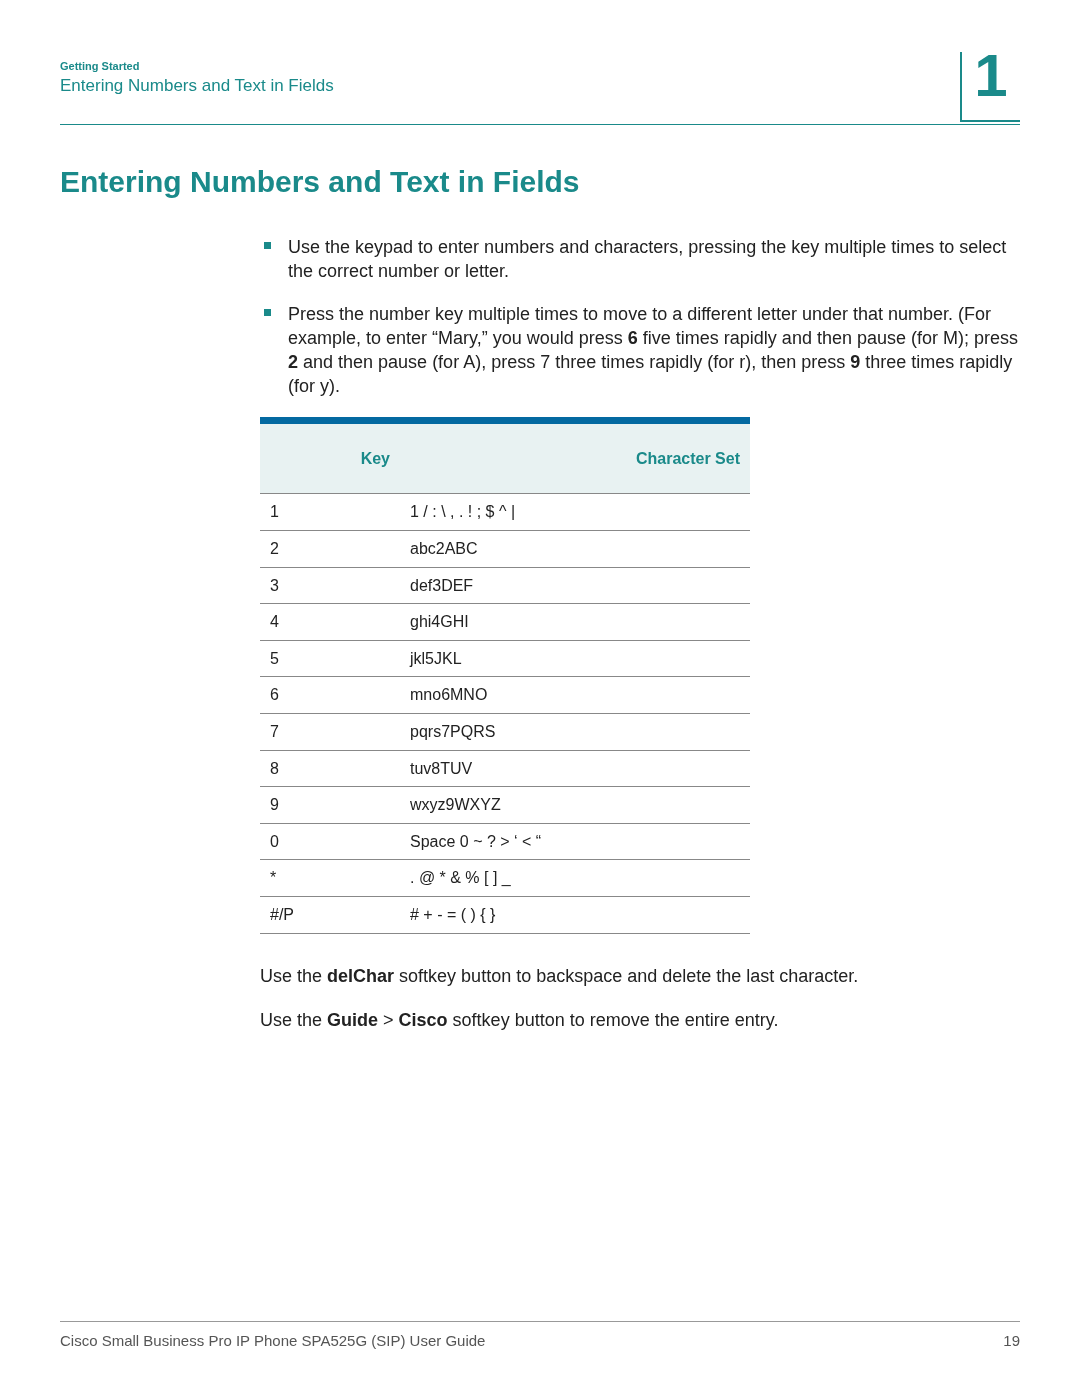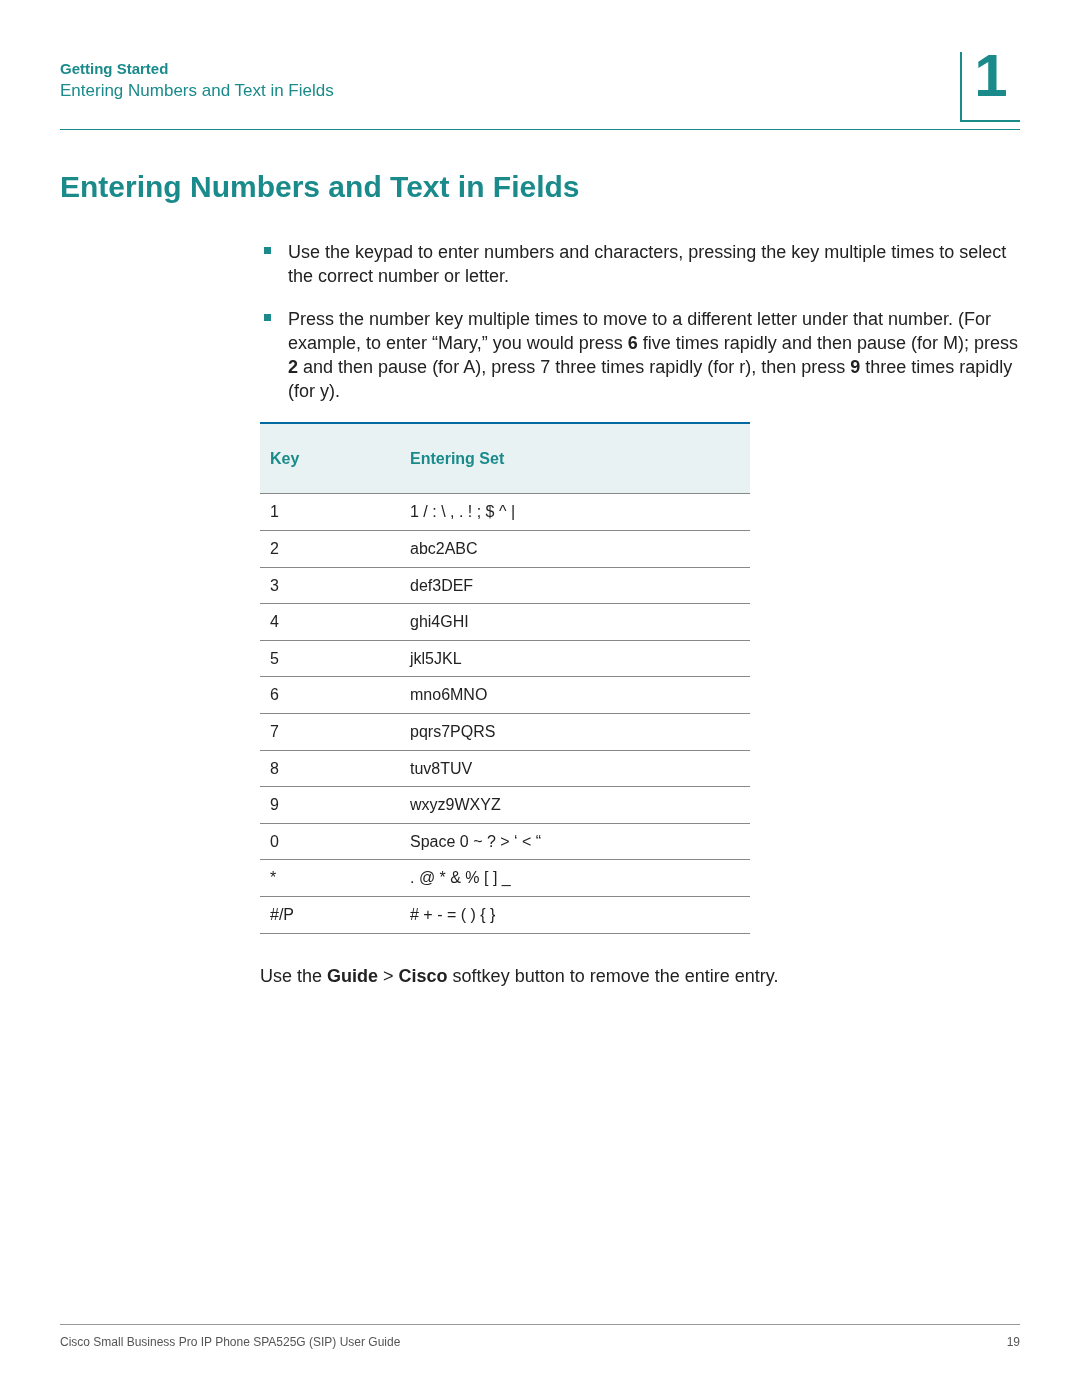--- a/index.html
+++ b/index.html
@@ -9,21 +9,21 @@
     color: #222;
     position: relative;
     padding: 60px 60px 0 60px;
   }
   .header {
     position: relative;
     margin-bottom: 8px;
   }
   .header-chapter {
     color: #1a8a8a;
-    font-size: 15px;
+    font-size: 11px;
     font-weight: bold;
     margin-bottom: 4px;
   }
   .header-section {
     color: #1a8a8a;
     font-size: 17px;
     font-weight: normal;
   }
   .chapter-num-box {
     position: absolute;
@@ -86,24 +86,24 @@
   table.char-table {
     border-collapse: collapse;
     width: 490px;
     margin-top: 10px;
     margin-bottom: 30px;
     font-size: 16px;
   }
   table.char-table th {
     background: #e8f2f2;
     color: #1a8a8a;
-    text-align: left;
+    text-align: right;
     font-weight: bold;
     padding: 24px 10px;
-    border-top: 2px solid #0369a1;
+    border-top: 7px solid #0369a1;
     border-bottom: 1px solid #888;
   }
   table.char-table th:first-child { width: 140px; }
   table.char-table td {
     padding: 7px 10px;
     border-bottom: 1px solid #888;
     color: #222;
   }
   .footer {
     position: absolute;
@@ -112,21 +112,21 @@
     bottom: 48px;
   }
   .footer-rule {
     border: none;
     border-top: 1px solid #999;
     margin-bottom: 10px;
   }
   .footer-row {
     display: flex;
     justify-content: space-between;
-    font-size: 12px;
+    font-size: 15px;
     color: #555;
   }
 </style>
 </head>
 <body>
 
 <div class="header">
   <div class="header-chapter">Getting Started</div>
   <div class="header-section">Entering Numbers and Text in Fields</div>
   <div class="chapter-num-box">
@@ -146,21 +146,21 @@
     <li>
       <span>Press the number key multiple times to move to a different letter under that number. (For example, to enter “Mary,” you would press </span><span class="bold">6</span><span> five times rapidly and then pause (for M); press </span><span class="bold">2</span><span> and then pause (for A), press 7 three times rapidly (for r), then press </span><span class="bold">9</span><span> three times rapidly (for y).</span>
     </li>
   </ul>
 
 
   <table class="char-table">
     <thead>
       <tr>
         <th>Key</th>
-        <th>Entering Set</th>
+        <th>Character Set</th>
       </tr>
     </thead>
     <tbody id="char-tbody">
         <tr>
           <td>1</td>
           <td>1 / : \ , . ! ; $ ^ |</td>
         </tr>
         <tr>
           <td>2</td>
           <td>abc2ABC</td>
@@ -201,20 +201,23 @@
           <td>*</td>
           <td>. @ * &amp; % [ ] _</td>
         </tr>
         <tr>
           <td>#/P</td>
           <td># + - = ( ) { }</td>
         </tr>
       </tbody>
   </table>
 
+  <p class="para">
+    <span>Use the </span><span class="bold">delChar</span><span> softkey button to backspace and delete the last character.</span>
+  </p>
   <p class="para">
     <span>Use the </span><span class="bold">Guide</span><span> &gt; </span><span class="bold">Cisco</span><span> softkey button to remove the entire entry.</span>
   </p>
 </div>
 
 <div class="footer">
   <hr class="footer-rule">
   <div class="footer-row">
     <span>Cisco Small Business Pro IP Phone SPA525G (SIP) User Guide</span>
     <span>19</span>

